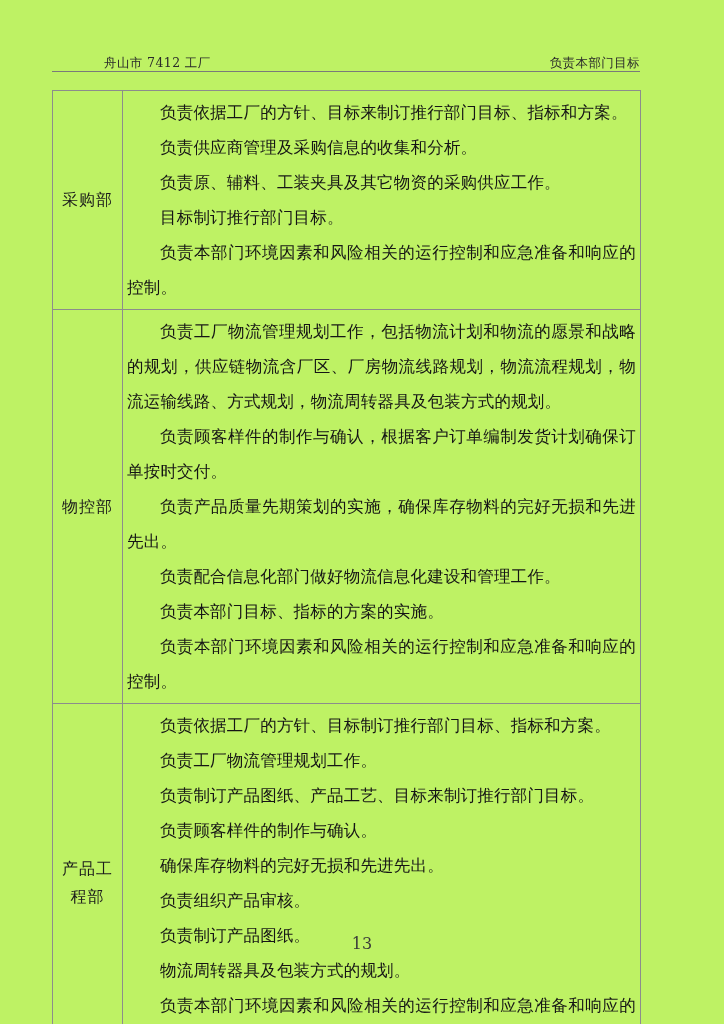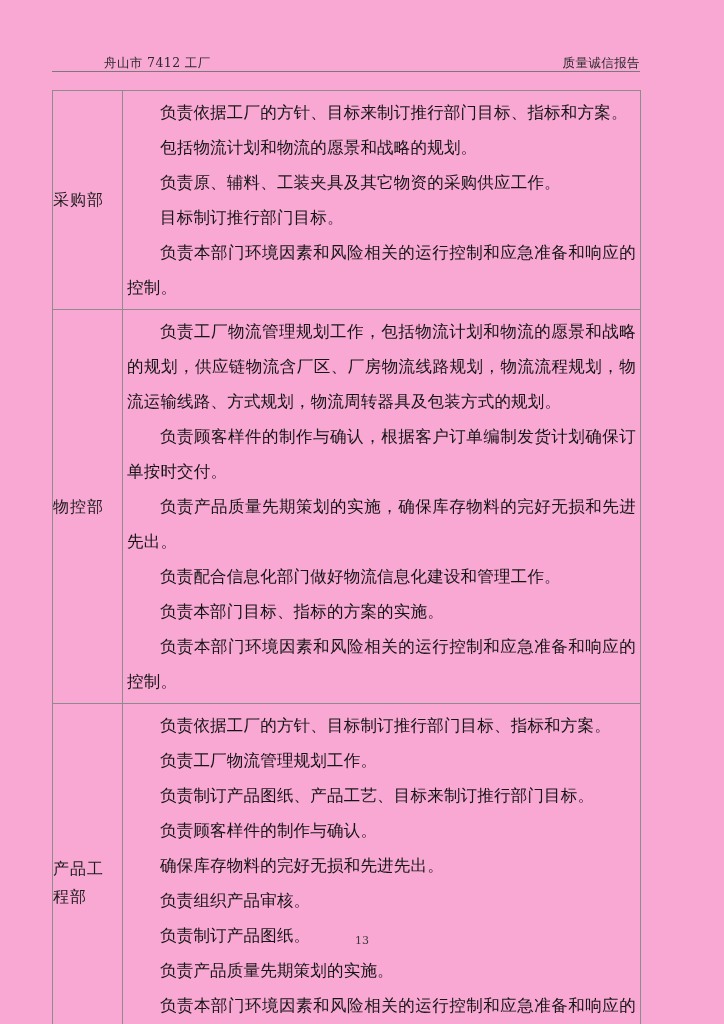--- a/index.html
+++ b/index.html
@@ -14,21 +14,21 @@
     font-family: "DejaVu Serif", "Liberation Serif", serif;
     color: #1b1b1b;
     overflow: hidden;
   }
 
   .page {
     position: absolute;
     inset: 0;
     width: 724px;
     height: 1024px;
-    background: #f9a8d4;
+    background: #bef264;
   }
 
   
   .doc-header {
     position: absolute;
     left: 52px;
     top: 48px;
     width: 588px;
     height: 24px;
     display: flex;
@@ -61,20 +61,21 @@
   }
   .resp-table td {
     border: 1.4px solid #8c8c8c;
     vertical-align: middle;
     padding: 0;
   }
   .col-dept { width: 70px; }
   .col-duty { width: 518px; }
 
   .dept-cell {
+    text-align: center;
     font-size: 16px;
     line-height: 28px;
     letter-spacing: 1px;
     color: #1b1b1b;
     padding: 4px 2px;
     white-space: pre-line;
   }
 
   .duty-cell {
     padding: 6px 12px 8px 12px;
@@ -100,47 +101,47 @@
   .row-2 .duty-cell { height: 317px; }
   .row-3 .duty-cell { height: 306px; }
 
   
   .page-number {
     position: absolute;
     left: 0;
     top: 934px;
     width: 724px;
     text-align: center;
-    font-size: 11px;
+    font-size: 16px;
     color: #3a3a3a;
     font-family: "DejaVu Serif", "Liberation Serif", serif;
   }
 </style>
 </head>
 <body>
 
 <div class="page">
 
   <div class="doc-header">
     <span class="hdr-left">舟山市 7412 工厂</span>
-    <span class="hdr-right">质量诚信报告</span>
+    <span class="hdr-right">负责本部门目标</span>
   </div>
 
   <table class="resp-table">
     <colgroup>
       <col class="col-dept">
       <col class="col-duty">
     </colgroup>
     <tbody>
       <tr class="row-1">
         <td class="dept-cell">采购部</td>
         <td class="duty-cell">
           <ul class="duty-list">
             <li>负责依据工厂的方针、目标来制订推行部门目标、指标和方案。</li>
-            <li>包括物流计划和物流的愿景和战略的规划。</li>
+            <li>负责供应商管理及采购信息的收集和分析。</li>
             <li>负责原、辅料、工装夹具及其它物资的采购供应工作。</li>
             <li>目标制订推行部门目标。</li>
             <li>负责本部门环境因素和风险相关的运行控制和应急准备和响应的控制。</li>
           </ul>
         </td>
       </tr>
 
       <tr class="row-2">
         <td class="dept-cell">物控部</td>
         <td class="duty-cell">
@@ -160,21 +161,21 @@
 程部</td>
         <td class="duty-cell">
           <ul class="duty-list">
             <li>负责依据工厂的方针、目标制订推行部门目标、指标和方案。</li>
             <li>负责工厂物流管理规划工作。</li>
             <li>负责制订产品图纸、产品工艺、目标来制订推行部门目标。</li>
             <li>负责顾客样件的制作与确认。</li>
             <li>确保库存物料的完好无损和先进先出。</li>
             <li>负责组织产品审核。</li>
             <li>负责制订产品图纸。</li>
-            <li>负责产品质量先期策划的实施。</li>
+            <li>物流周转器具及包装方式的规划。</li>
             <li>负责本部门环境因素和风险相关的运行控制和应急准备和响应的控制。</li>
           </ul>
         </td>
       </tr>
     </tbody>
   </table>
 
   <div class="page-number">13</div>
 
 </div>

